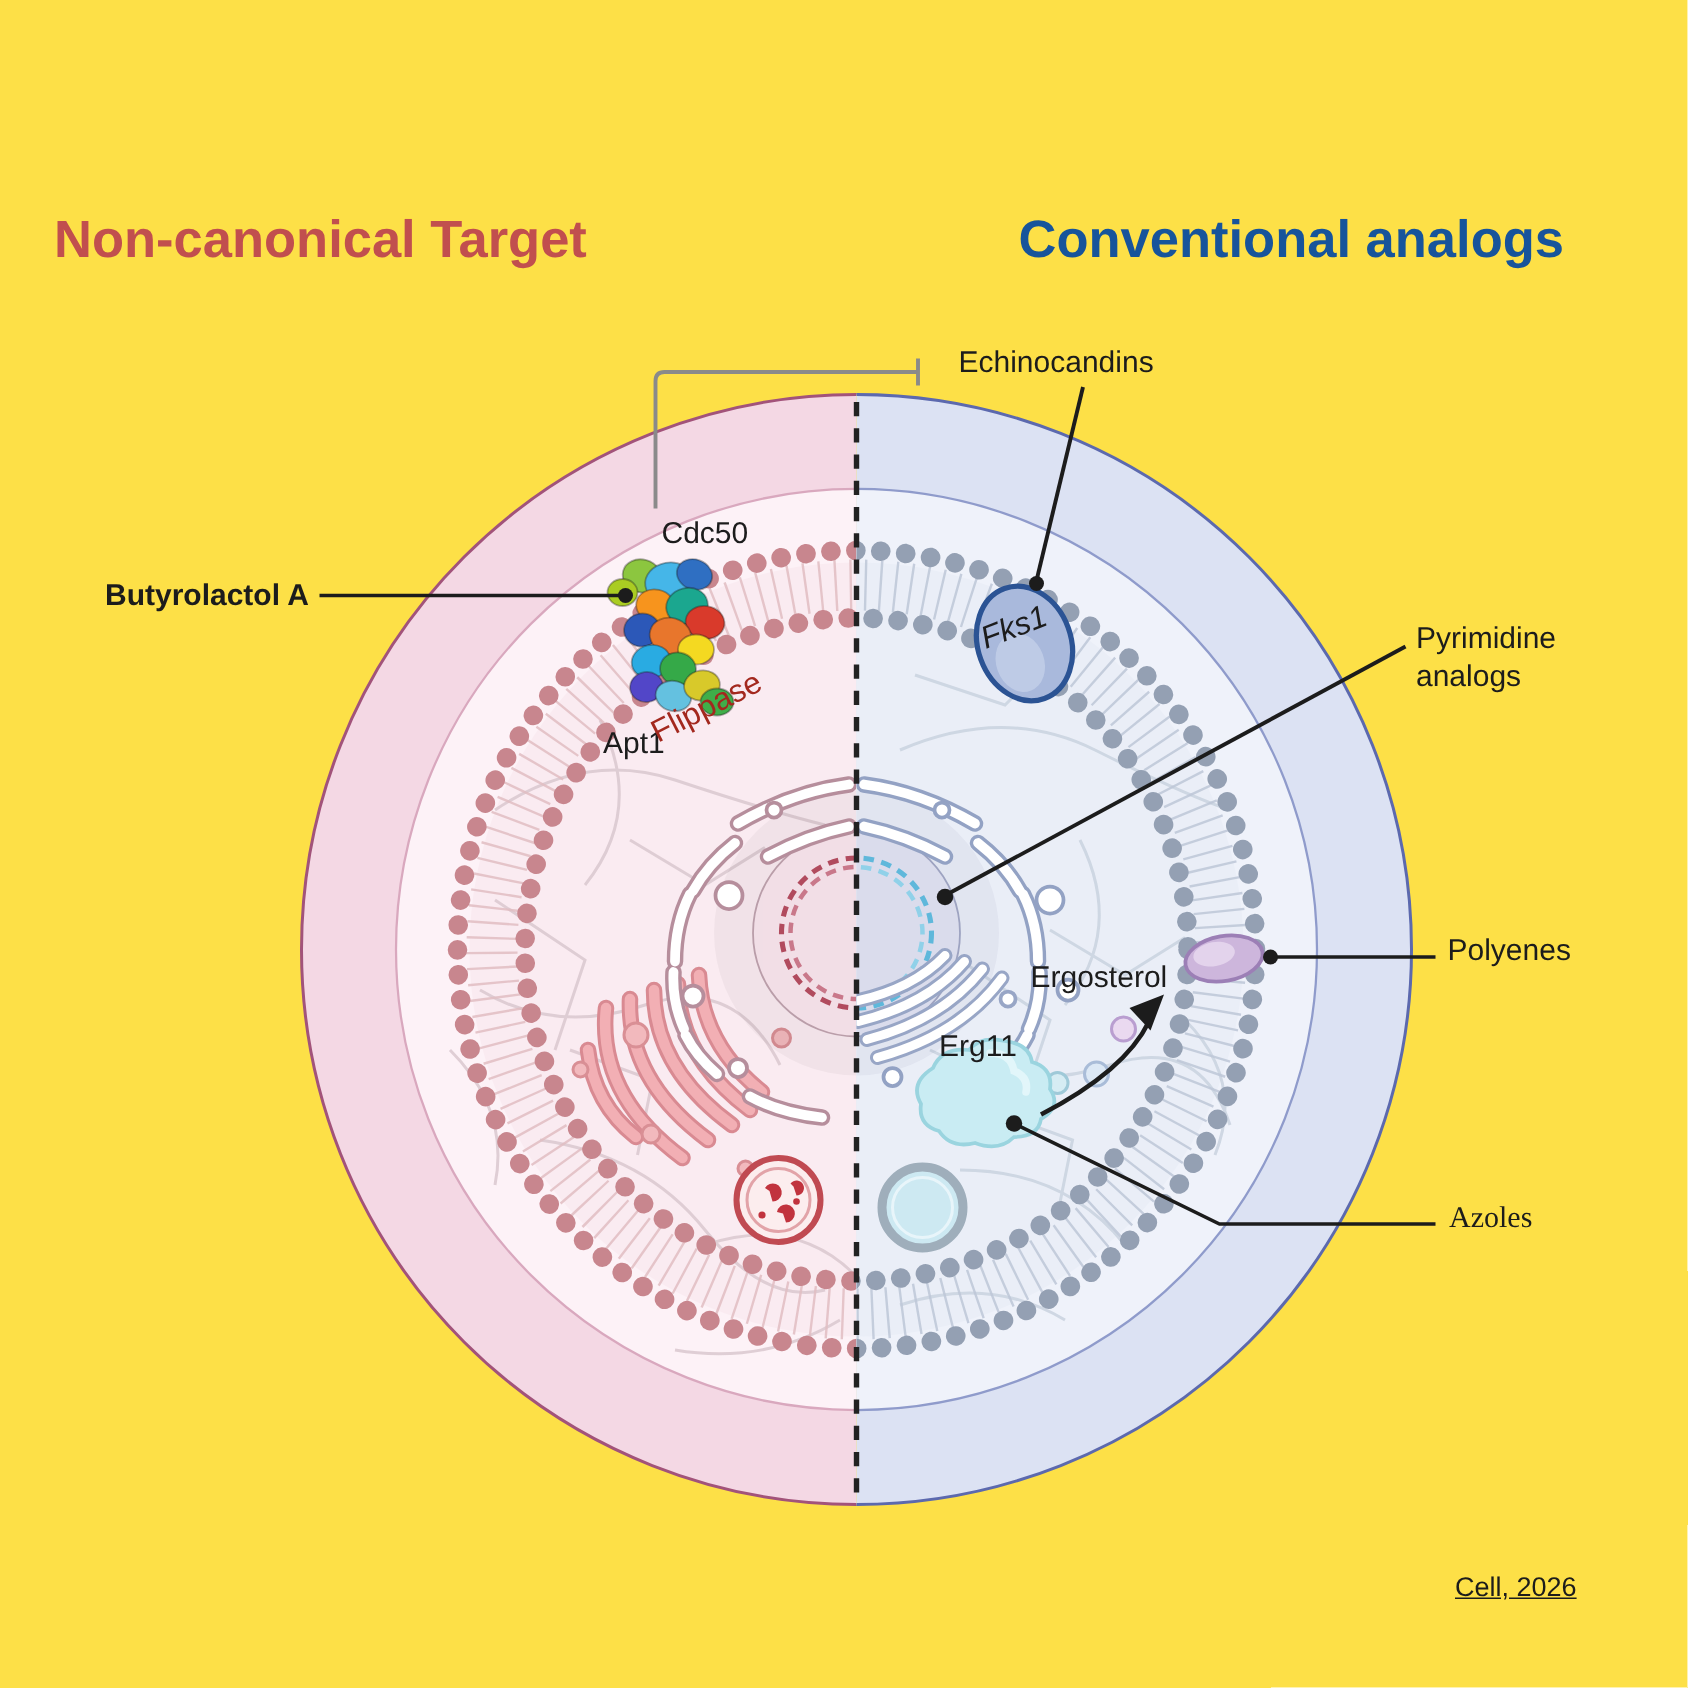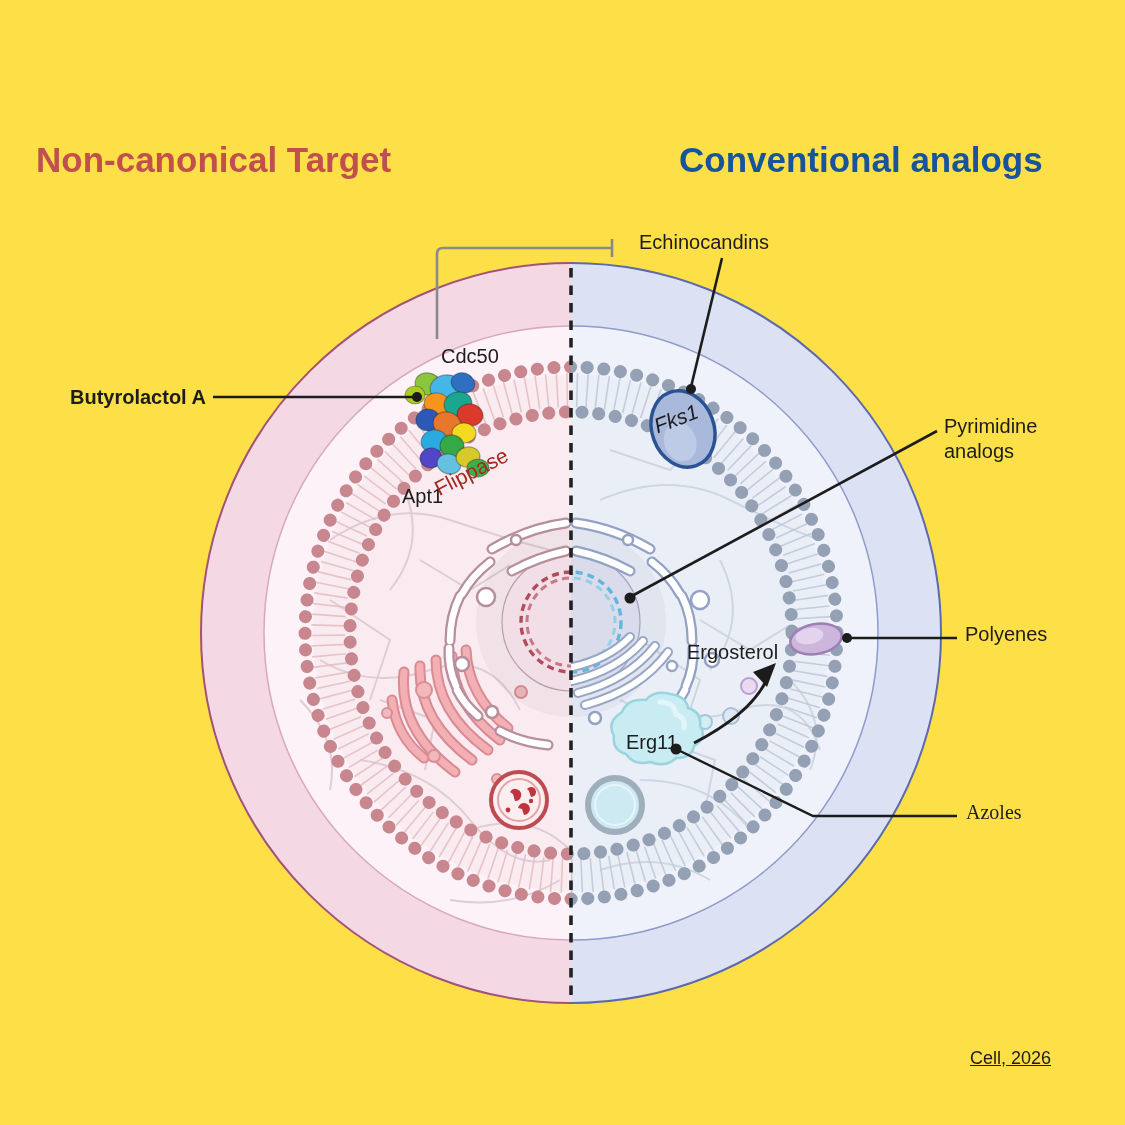--- a/index.html
+++ b/index.html
@@ -276,18 +276,18 @@
 <div class="lbl" style="left:436px;top:478px;color:#A3281E;font-size:21px;transform:rotate(-27deg);transform-origin:left center;">Flippase</div>
 <div class="lbl" style="left:655px;top:415px;font-size:21px;font-style:italic;transform:rotate(-21deg);transform-origin:left center;">Fks1</div>
 
 <div class="lbl" style="left:944px;top:414px;line-height:25px;">
   <span>Pyrimidine</span><br>
   <span>analogs</span>
 </div>
 
 <div class="lbl" style="left:687px;top:620px;margin-top:20px;">Ergosterol</div>
 <div class="lbl" style="left:965px;top:622px;">Polyenes</div>
-<div class="lbl" style="left:626px;top:730px;">Erg11</div>
+<div class="lbl" style="left:626px;top:686px;">Erg11</div>
 <div class="lbl" style="left:966px;top:800px;font-family:Liberation Serif, serif;">Azoles</div>
 
 <div class="lbl" style="left:970px;top:1046px;font-size:18px;text-decoration:underline;">Cell, 2026</div>
 
 </div>
 
 </body></html>

